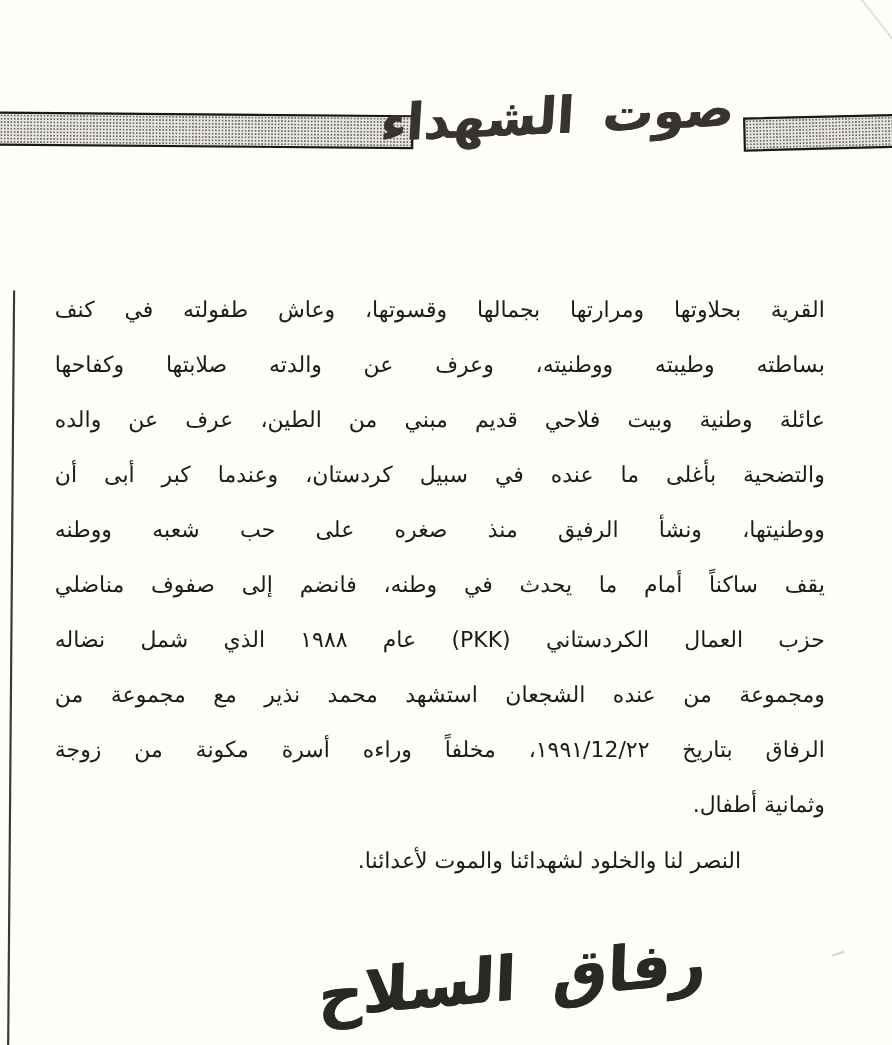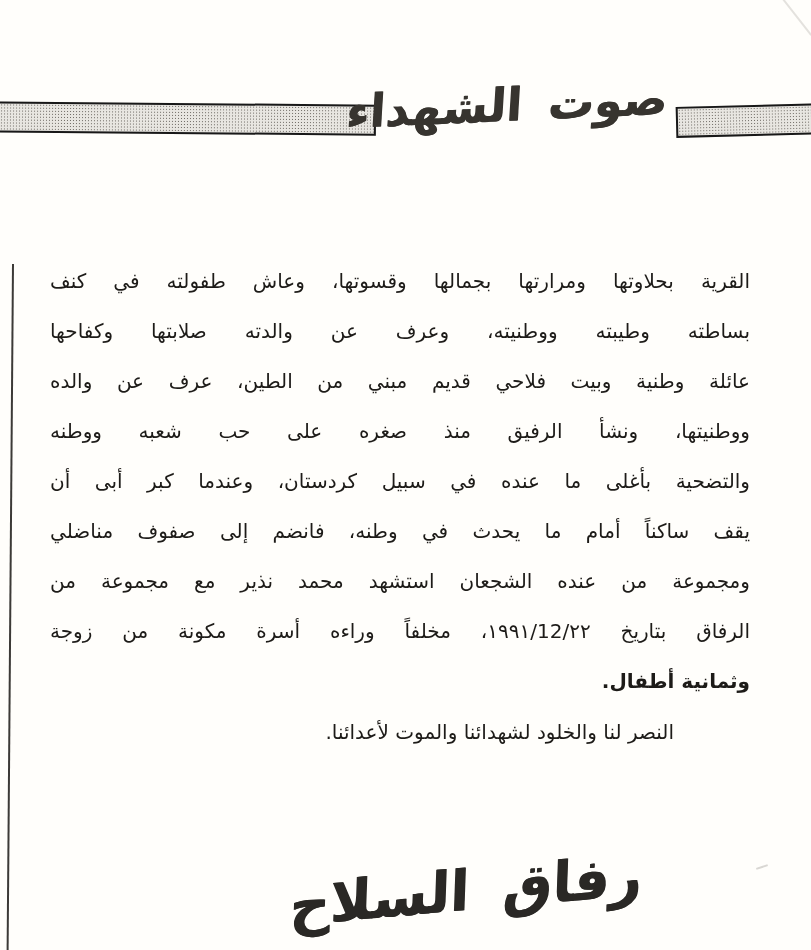--- a/index.html
+++ b/index.html
@@ -82,21 +82,20 @@
   .text-line {
     text-align: justify;
     text-align-last: justify;
     white-space: nowrap;
     height: 50px;
     overflow: visible;
   }
   .text-line.no-justify {
     text-align: right;
     text-align-last: right;
-    font-weight: bold;
   }
   #slogan-line {
     height: 50px;
     line-height: 52px;
     text-align: right;
     padding-left: 0;
     padding-right: 76px;
     white-space: nowrap;
   }
 
@@ -124,23 +123,24 @@
   <div id="rule-right" class="rule"></div>
 
   <div id="scan-mark-top-right"></div>
   <div id="page-edge-line"></div>
   <div id="scan-speck"></div>
 
   <div id="article">
     <div class="text-line">القرية بحلاوتها ومرارتها بجمالها وقسوتها، وعاش طفولته في كنف</div>
     <div class="text-line">بساطته وطيبته ووطنيته، وعرف عن والدته صلابتها وكفاحها</div>
     <div class="text-line">عائلة وطنية وبيت فلاحي قديم مبني من الطين، عرف عن والده</div>
+    <div class="text-line">والتضحية بأغلى ما عنده في سبيل كردستان، وعندما كبر أبى أن</div>
     <div class="text-line">ووطنيتها، ونشأ الرفيق منذ صغره على حب شعبه ووطنه</div>
-    <div class="text-line">والتضحية بأغلى ما عنده في سبيل كردستان، وعندما كبر أبى أن</div>
     <div class="text-line">يقف ساكناً أمام ما يحدث في وطنه، فانضم إلى صفوف مناضلي</div>
+    <div class="text-line">حزب العمال الكردستاني (PKK) عام ١٩٨٨ الذي شمل نضاله</div>
     <div class="text-line">ومجموعة من عنده الشجعان استشهد محمد نذير مع مجموعة من</div>
     <div class="text-line">الرفاق بتاريخ ١٩٩١/12/٢٢، مخلفاً وراءه أسرة مكونة من زوجة</div>
     <div class="text-line no-justify">وثمانية أطفال.</div>
     <div id="slogan-line">النصر لنا والخلود لشهدائنا والموت لأعدائنا.</div>
   </div>
 
   <div id="signature">رفاق السلاح</div>
 
 </div>
 

